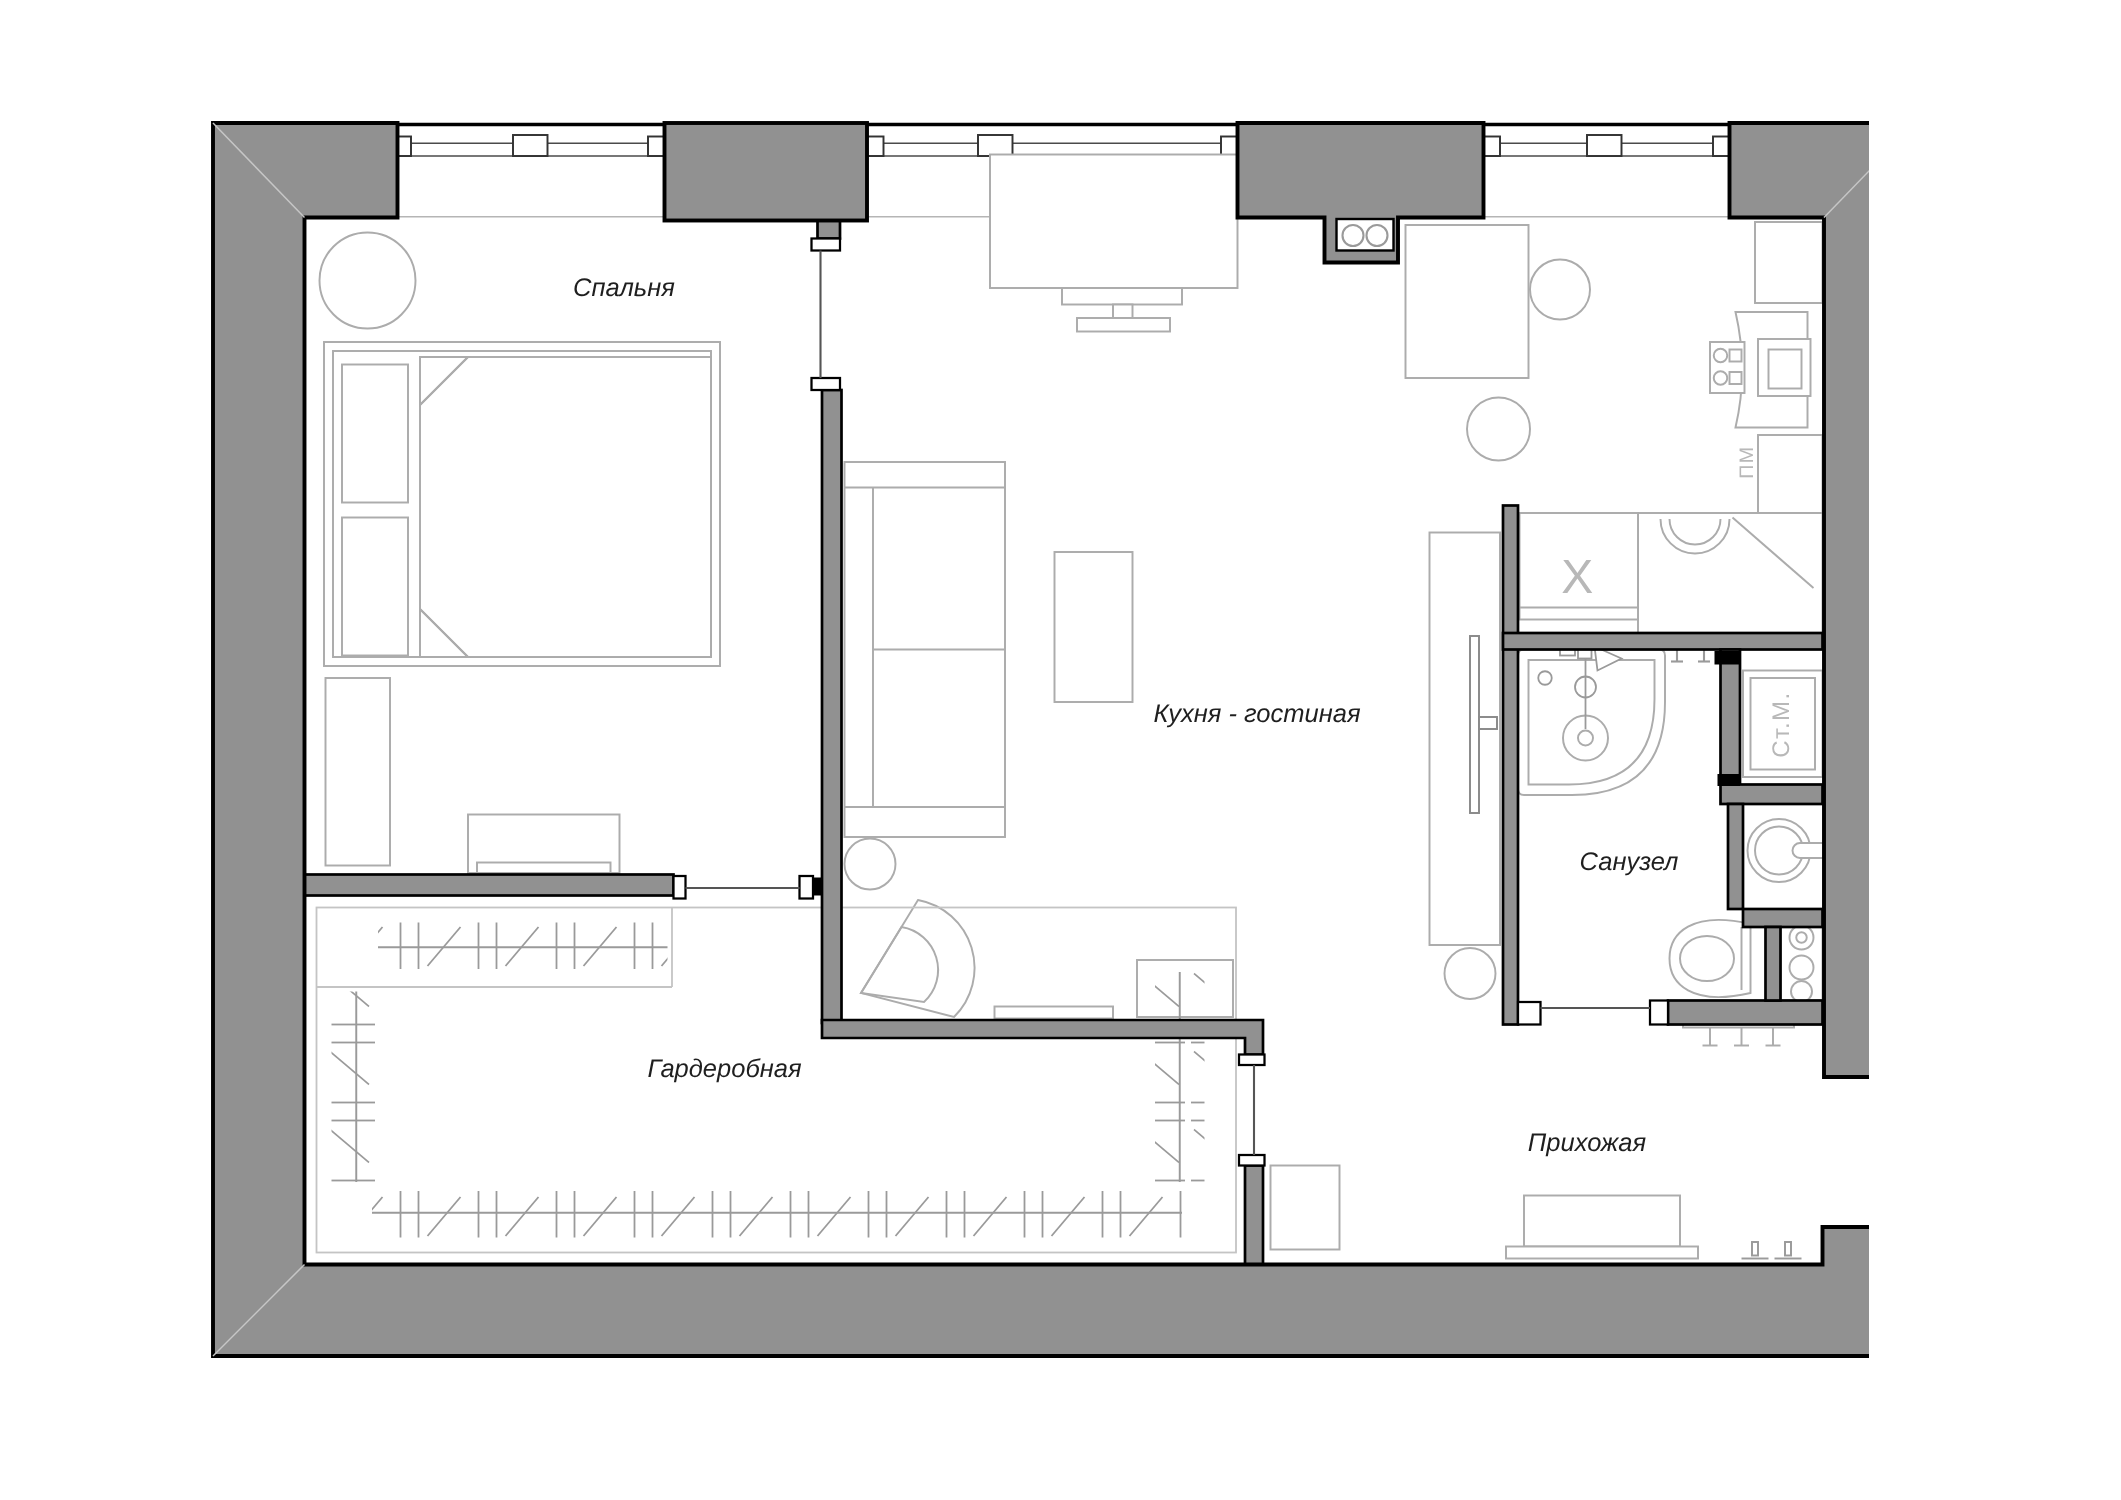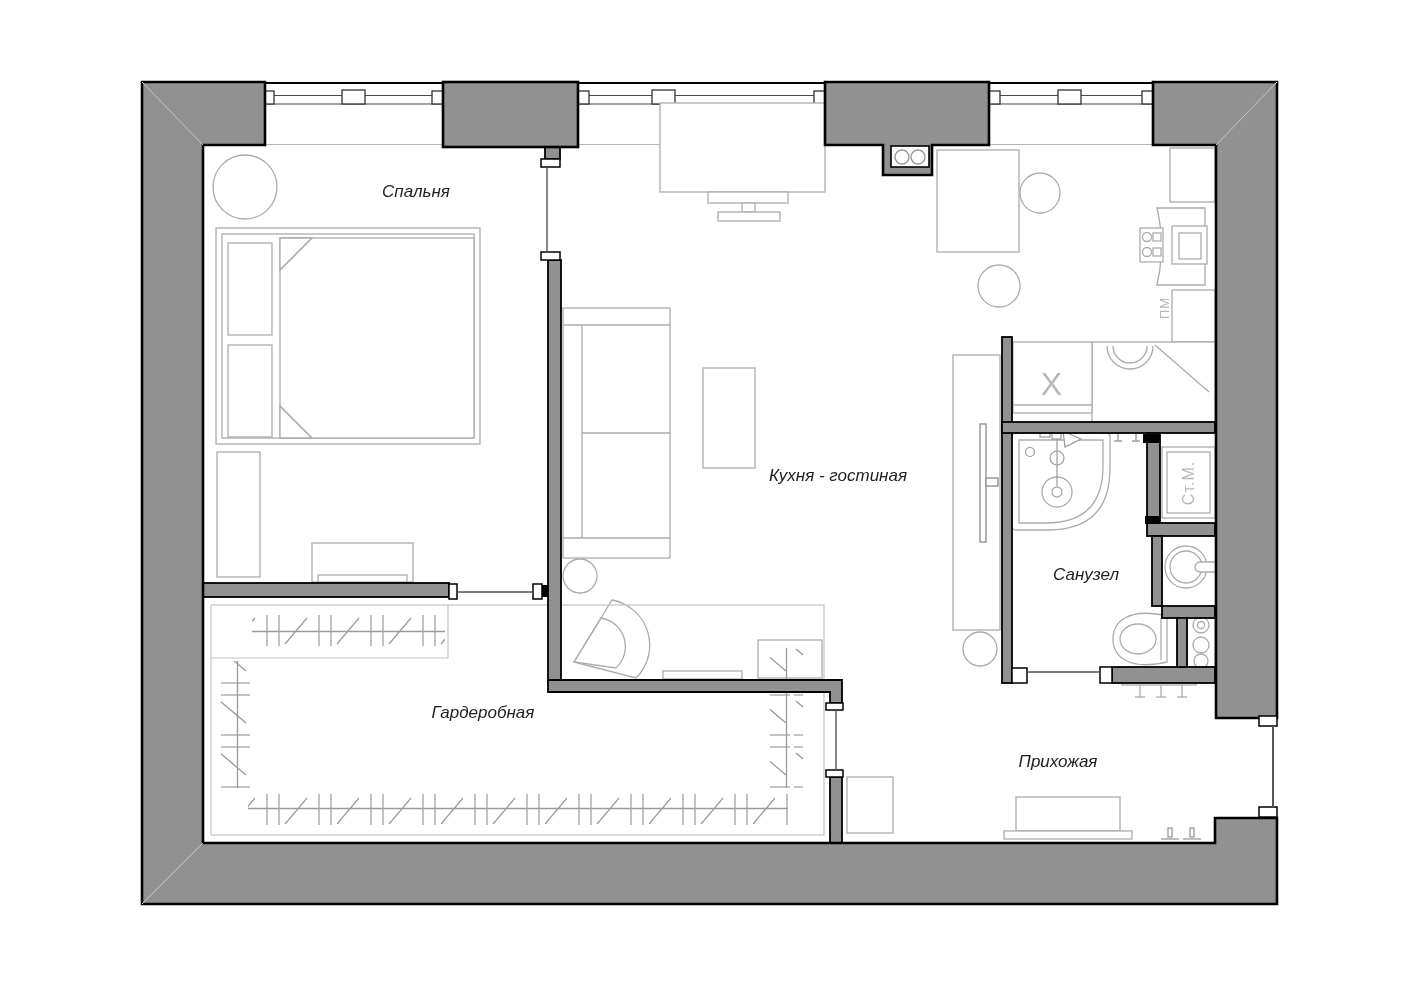--- a/index.html
+++ b/index.html
@@ -1,16 +1,16 @@
 <!DOCTYPE html>
 <html><head>
 <meta charset="utf-8">
 <style>
   html,body{margin:0;padding:0;background:#ffffff;}
-  .page{position:relative;width:1414px;height:1000px;background:#fff;overflow:hidden;
+  .page{position:relative;width:1246px;height:1000px;background:#fff;overflow:hidden;
         font-family:"Liberation Sans", sans-serif;}
   svg{display:block;}
   text{font-family:"Liberation Sans", sans-serif;}
   .room-label{font-style:italic;font-size:17px;fill:#1f1f1f;}
   .muted-label{font-size:16px;fill:#b8b8b8;letter-spacing:1px;}
 </style>
 </head>
 <body>
 
 <div class="page">

